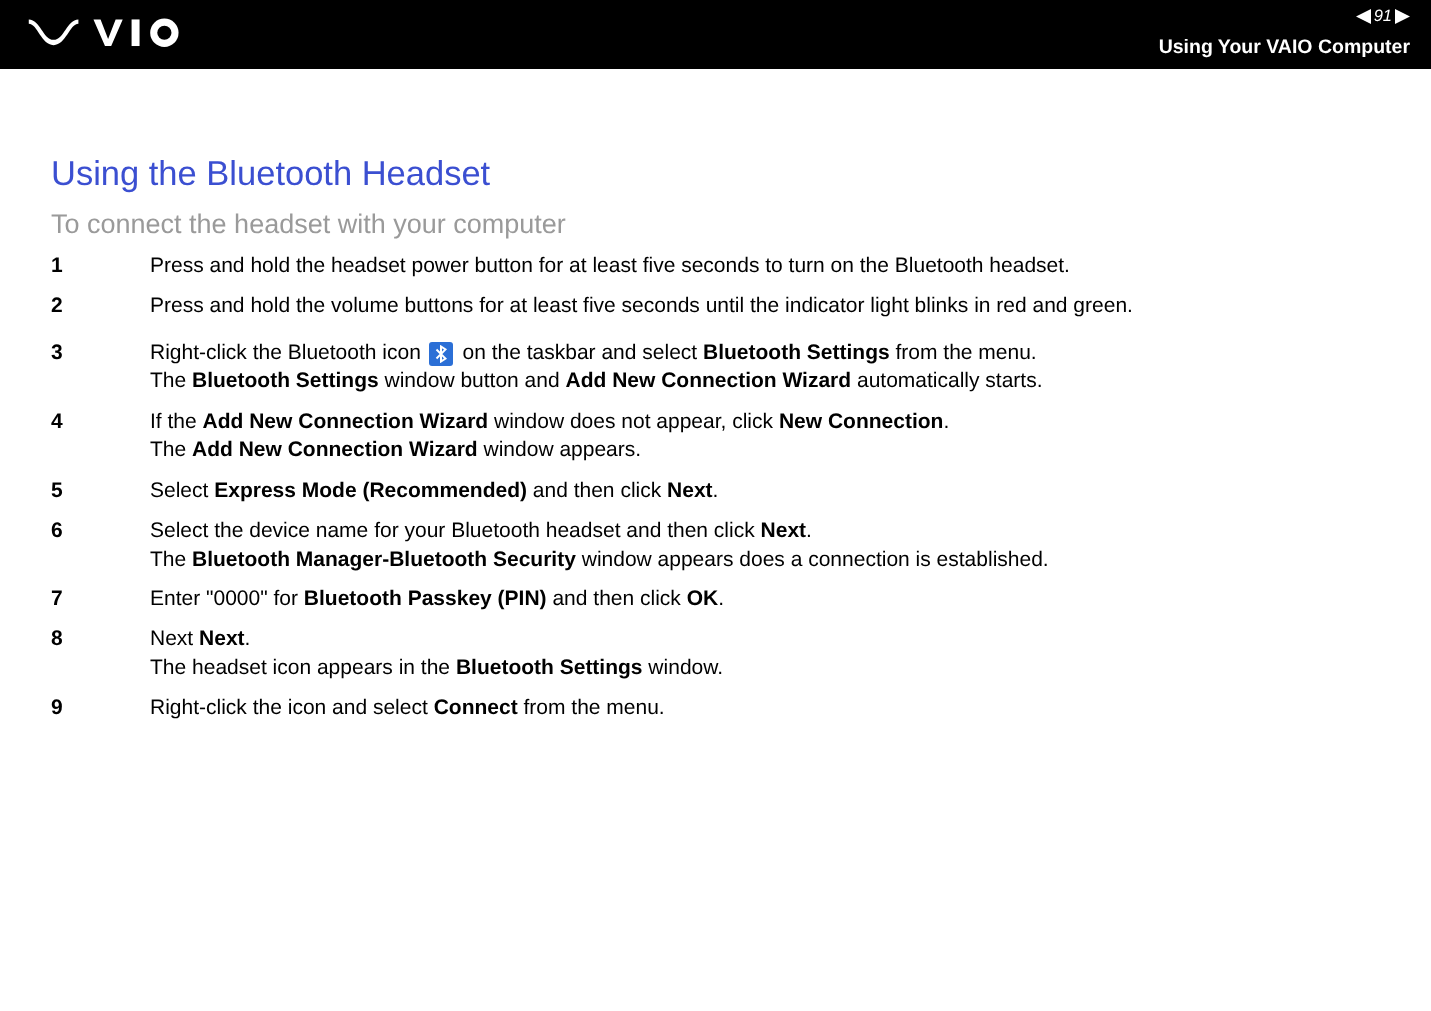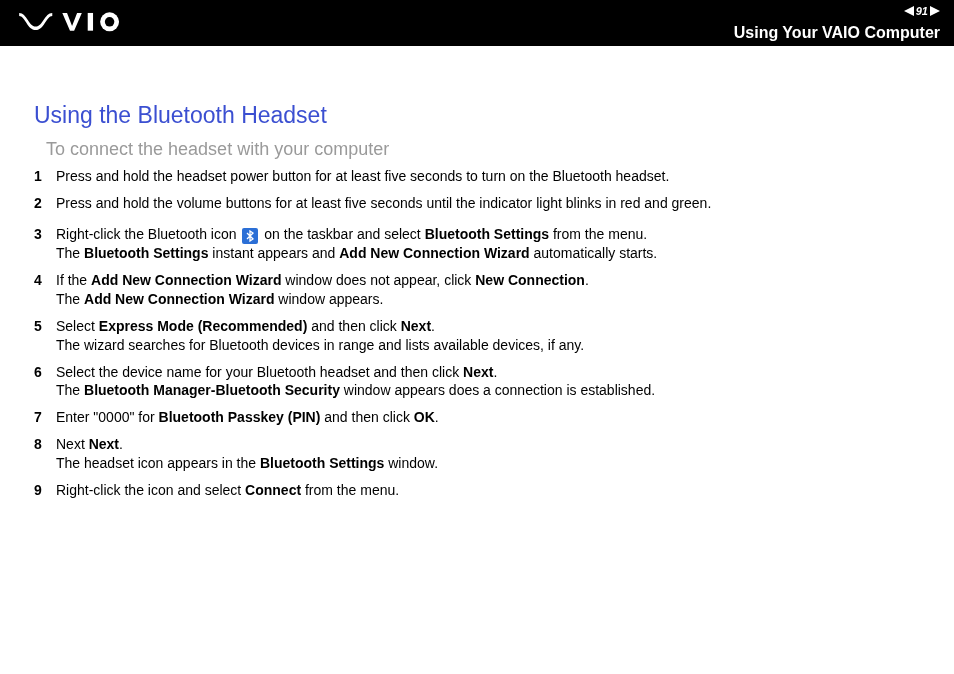--- a/index.html
+++ b/index.html
@@ -17,21 +17,21 @@
     color: #fff;
     height: 46px;
     position: relative;
   }
   .page-nav {
     position: absolute;
     top: 4px;
     right: 14px;
     font-size: 11px;
     font-style: italic;
-    font-weight: bold;
+    font-weight: normal;
     display: flex;
     align-items: center;
     gap: 2px;
     justify-content: flex-end;
   }
   .nav-arrow-left {
     display: inline-block;
     width: 0; height: 0;
     border-top: 5px solid transparent;
     border-bottom: 5px solid transparent;
@@ -41,21 +41,21 @@
     display: inline-block;
     width: 0; height: 0;
     border-top: 5px solid transparent;
     border-bottom: 5px solid transparent;
     border-left: 10px solid #fff;
   }
   .breadcrumb {
     position: absolute;
     top: 22px;
     right: 14px;
-    font-size: 16px;
+    font-size: 13px;
     font-weight: bold;
   }
   .vaio-logo {
     position: absolute;
     left: 18px;
     top: 10px;
     height: 26px;
   }
   .content {
     padding: 54px 24px 0 34px;
@@ -68,36 +68,35 @@
   }
   .intro {
     font-size: 14px;
     margin-bottom: 14px;
   }
   .subheading {
     color: #9a9a9a;
     font-size: 18px;
     font-weight: normal;
     margin-bottom: 6px;
-    margin-left: 12px;
   }
   .steps {
     list-style: none;
   }
   .steps li {
     display: flex;
     align-items: flex-start;
     margin-bottom: 8px;
   }
   .step-num {
     font-weight: bold;
     width: 22px;
     flex-shrink: 0;
   }
-  .step-body { flex: 1; }
+  .step-body { flex: 1; margin-left: 44px; }
   .bt-icon {
     display: inline-flex;
     align-items: center;
     justify-content: center;
     width: 16px;
     height: 16px;
     background: #2b6fd6;
     border-radius: 2px;
     color: #fff;
     font-size: 12px;
@@ -142,37 +141,36 @@
     </li>
 
     <li style="margin-top:12px;">
       <span class="step-num">3</span>
       <span class="step-body">
         <span>Right-click the Bluetooth icon </span><span class="bt-icon">
           <svg width="10" height="12" viewBox="0 0 10 12" stroke="#fff" stroke-width="1.3" fill="none">
             <path d="M2 3 L8 9 L5 11 L5 1 L8 3 L2 9"></path>
           </svg>
         </span><span> on the taskbar and select </span><b>Bluetooth Settings</b><span> from the menu.</span><br>
-        <span>The </span><b>Bluetooth Settings</b><span> instant appears and </span><b>Add New Connection Wizard</b><span> automatically starts.</span>
+        <span>The </span><b>Bluetooth Settings</b><span> window button and </span><b>Add New Connection Wizard</b><span> automatically starts.</span>
       </span>
     </li>
 
     <li>
       <span class="step-num">4</span>
       <span class="step-body">
         <span>If the </span><b>Add New Connection Wizard</b><span> window does not appear, click </span><b>New Connection</b><span>.</span><br>
         <span>The </span><b>Add New Connection Wizard</b><span> window appears.</span>
       </span>
     </li>
 
     <li>
       <span class="step-num">5</span>
       <span class="step-body">
         <span>Select </span><b>Express Mode (Recommended)</b><span> and then click </span><b>Next</b><span>.</span><br>
-        <span>The wizard searches for Bluetooth devices in range and lists available devices, if any.</span>
       </span>
     </li>
 
     <li>
       <span class="step-num">6</span>
       <span class="step-body">
         <span>Select the device name for your Bluetooth headset and then click </span><b>Next</b><span>.</span><br>
         <span>The </span><b>Bluetooth Manager-Bluetooth Security</b><span> window appears does a connection is established.</span>
       </span>
     </li>

